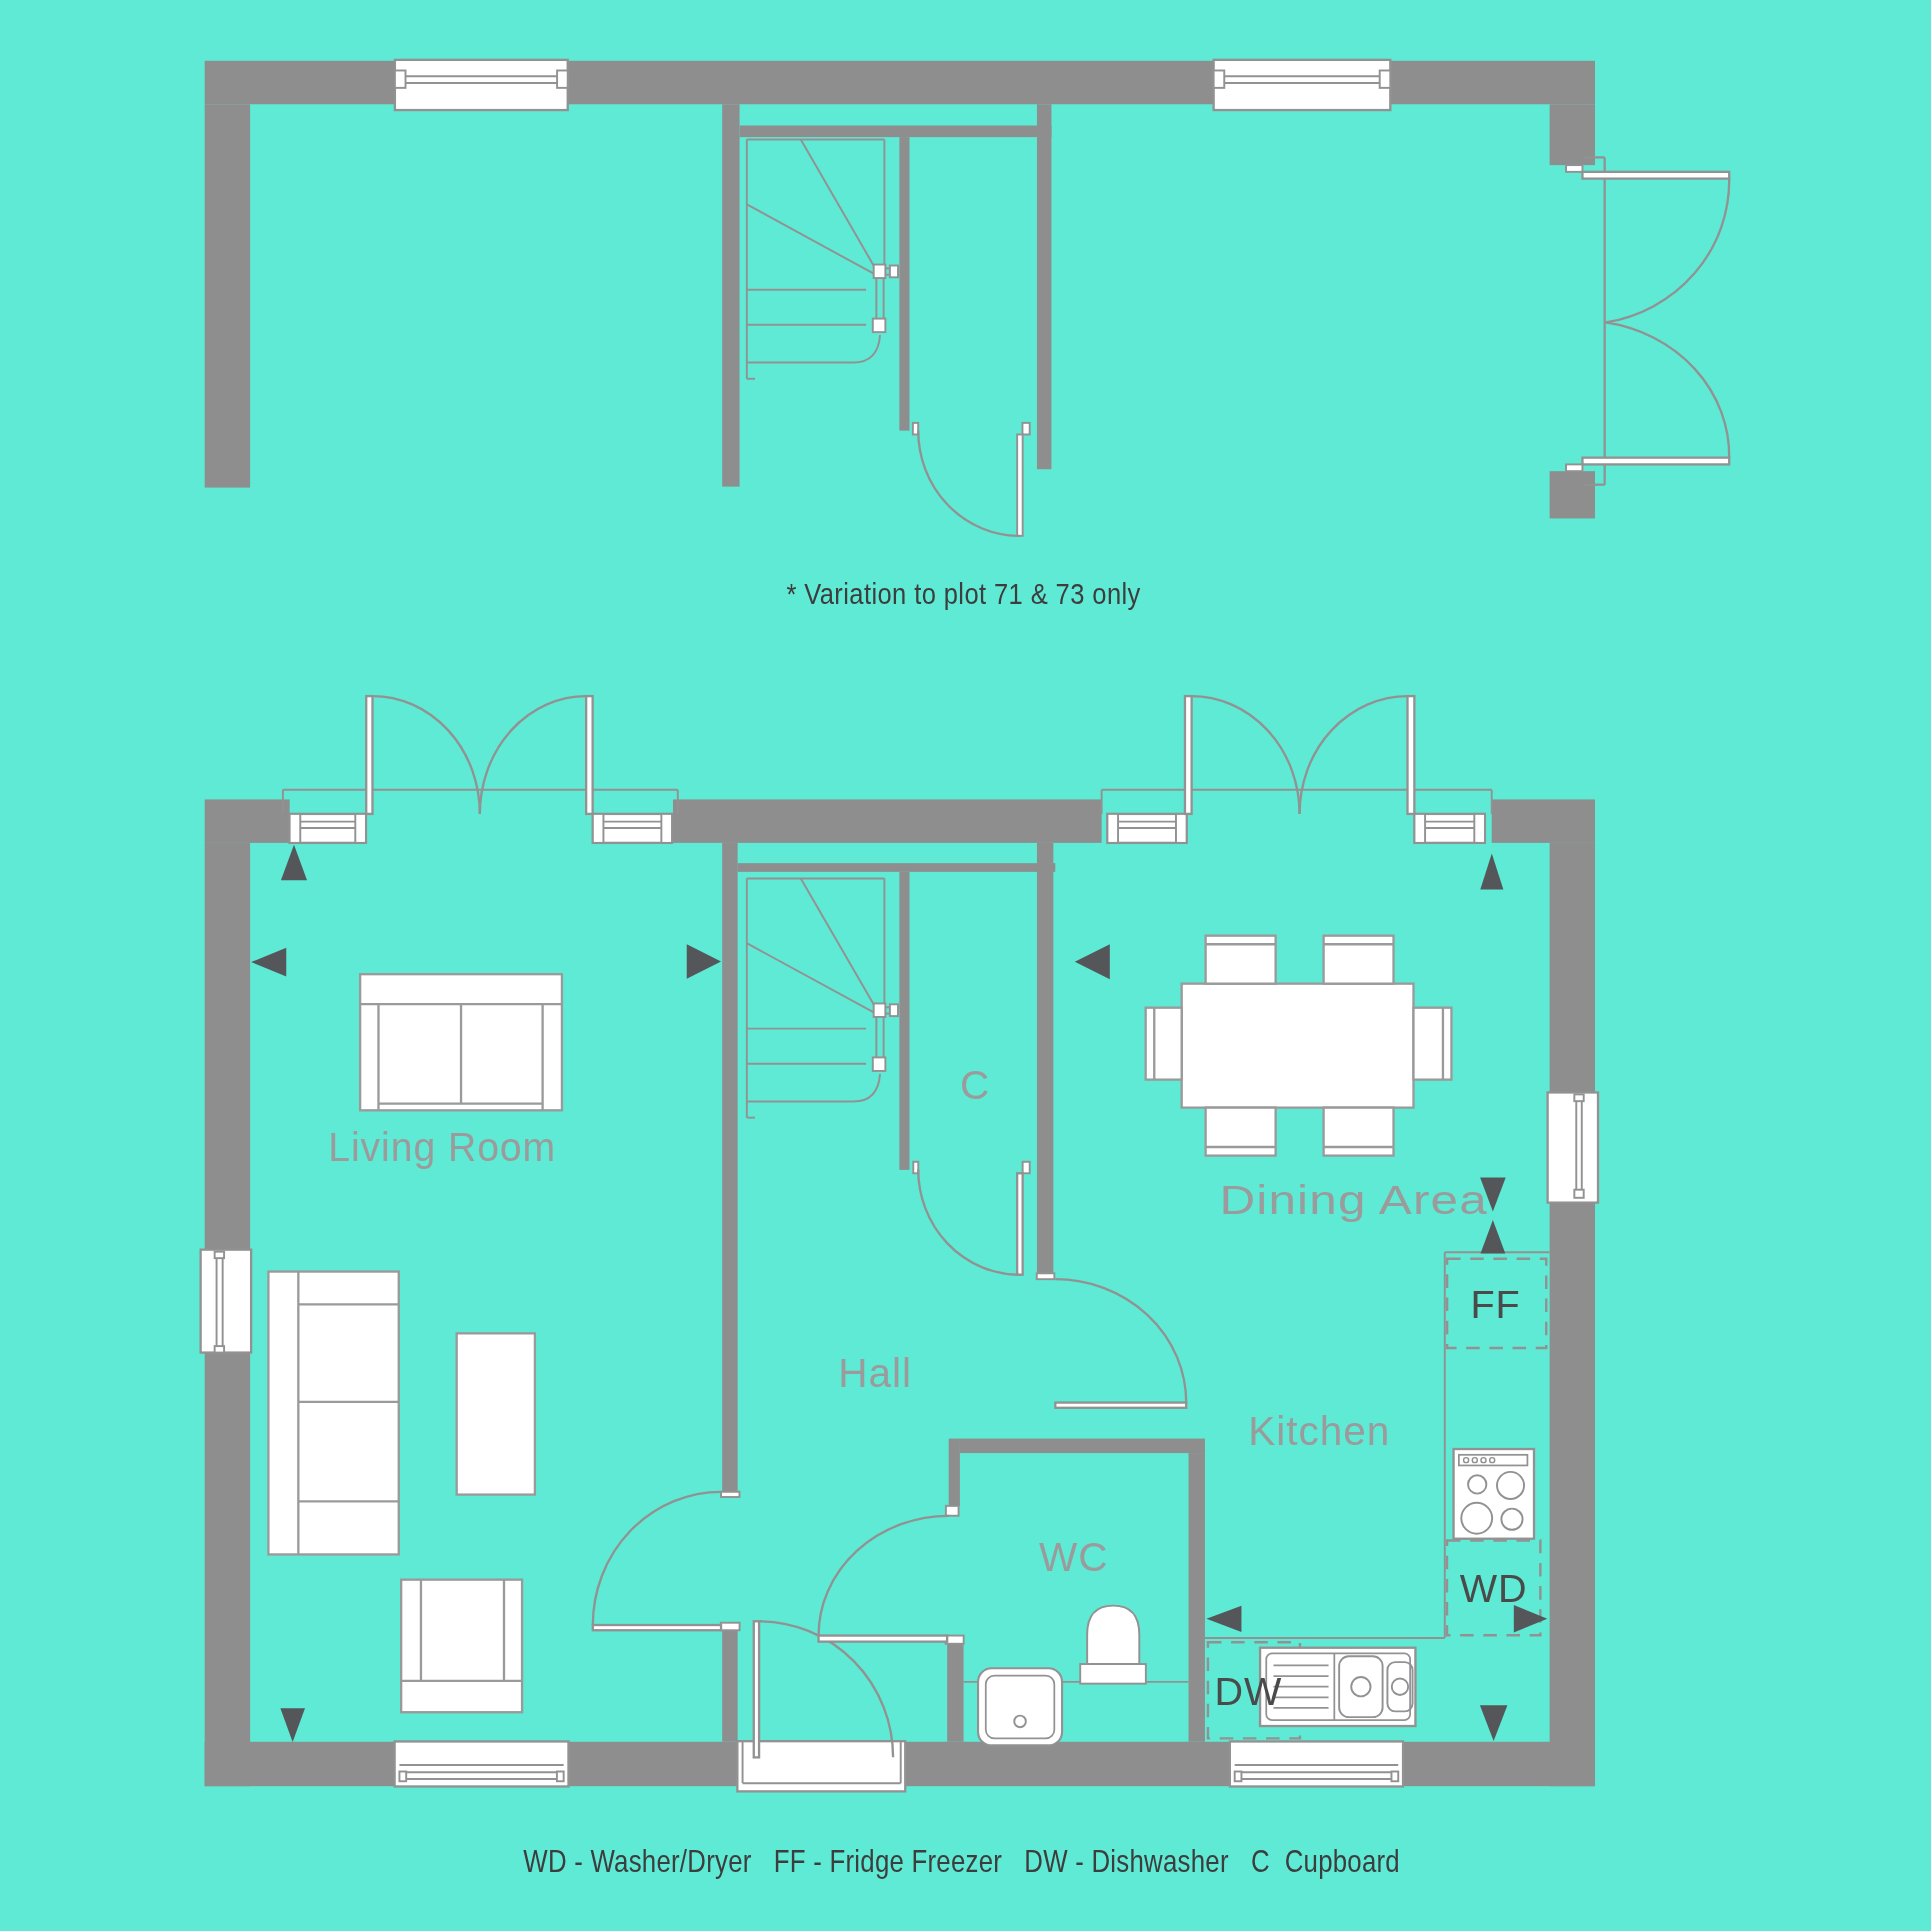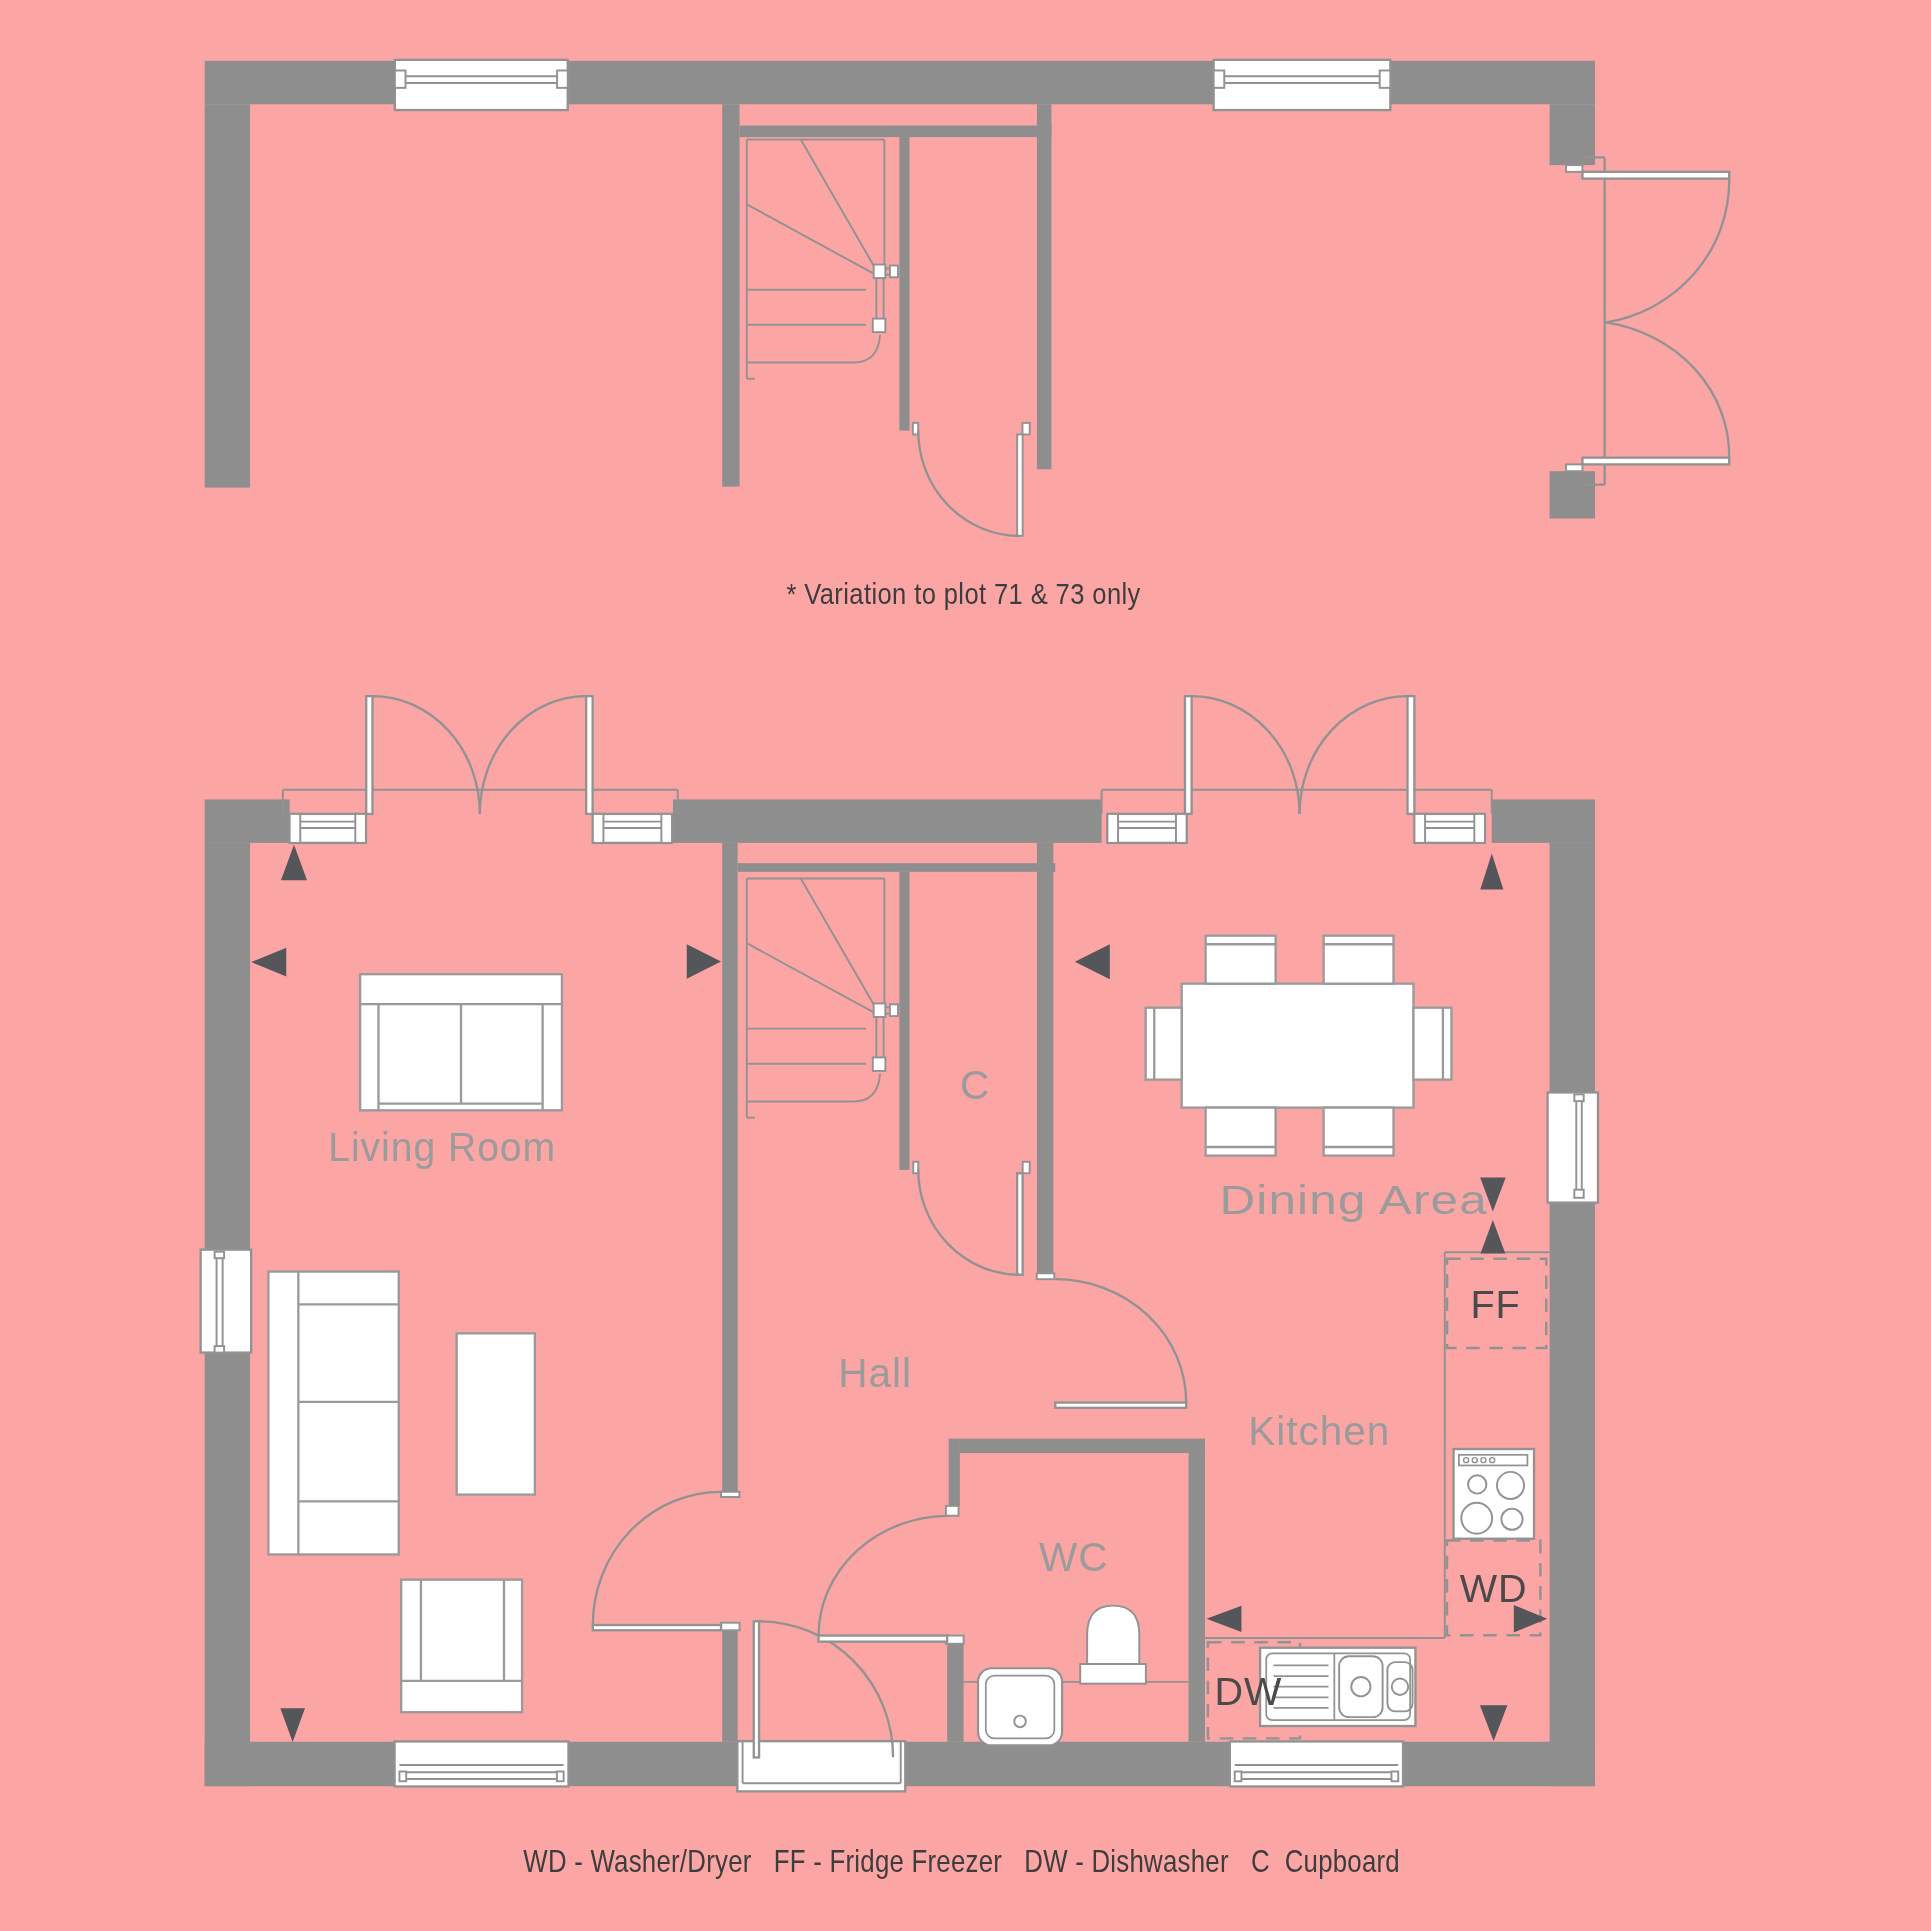--- a/index.html
+++ b/index.html
@@ -1,15 +1,15 @@
 <!DOCTYPE html>
 <html><head><meta charset="utf-8">
 <style>
 html,body{margin:0;padding:0;background:#ffffff;}
-#page{width:1931px;height:1931px;position:relative;background:#fca5a5;font-family:"Liberation Sans",sans-serif;}
+#page{width:1931px;height:1931px;position:relative;background:#5eead4;font-family:"Liberation Sans",sans-serif;}
 svg{position:absolute;top:0;left:0;}
 </style></head><body>
 <div id="page">
 <svg width="1931" height="1931" viewBox="0 0 2000 2000">
 <g stroke-linecap="butt" stroke-linejoin="miter">
 
 <rect x="212" y="63" width="197" height="45" fill="#8e8e8e"></rect>
 <rect x="588" y="63" width="669" height="45" fill="#8e8e8e"></rect>
 <rect x="1440" y="63" width="212" height="45" fill="#8e8e8e"></rect>
 

